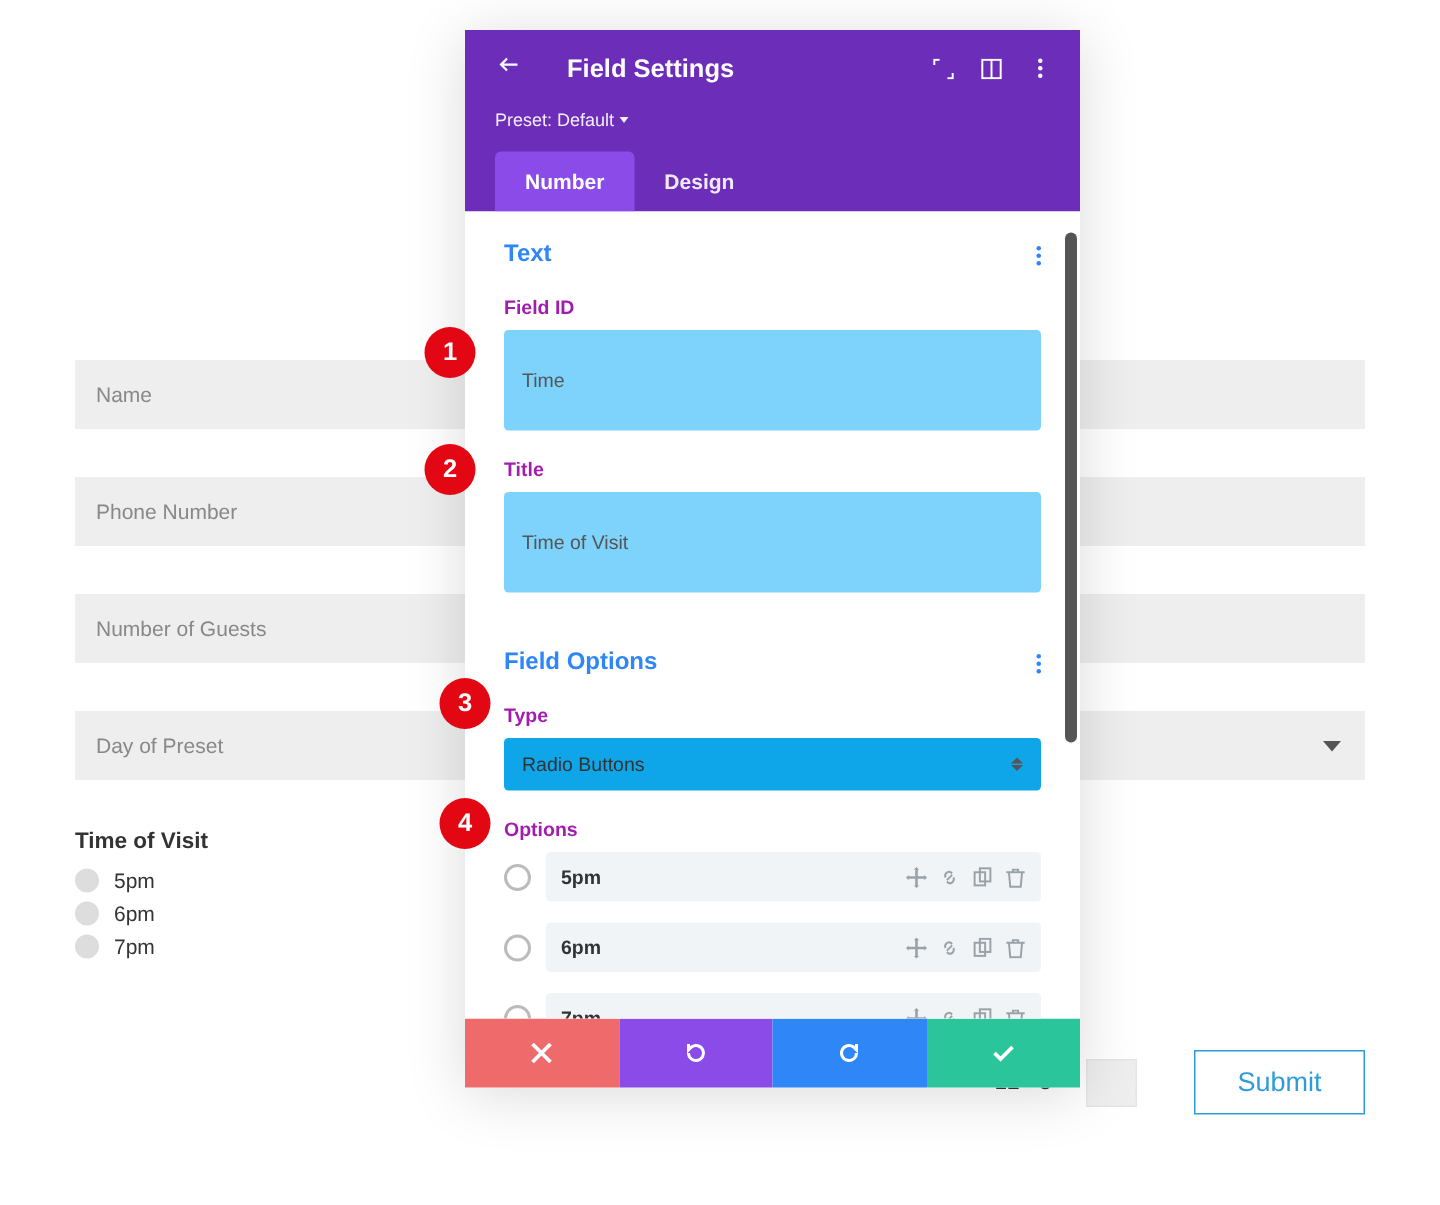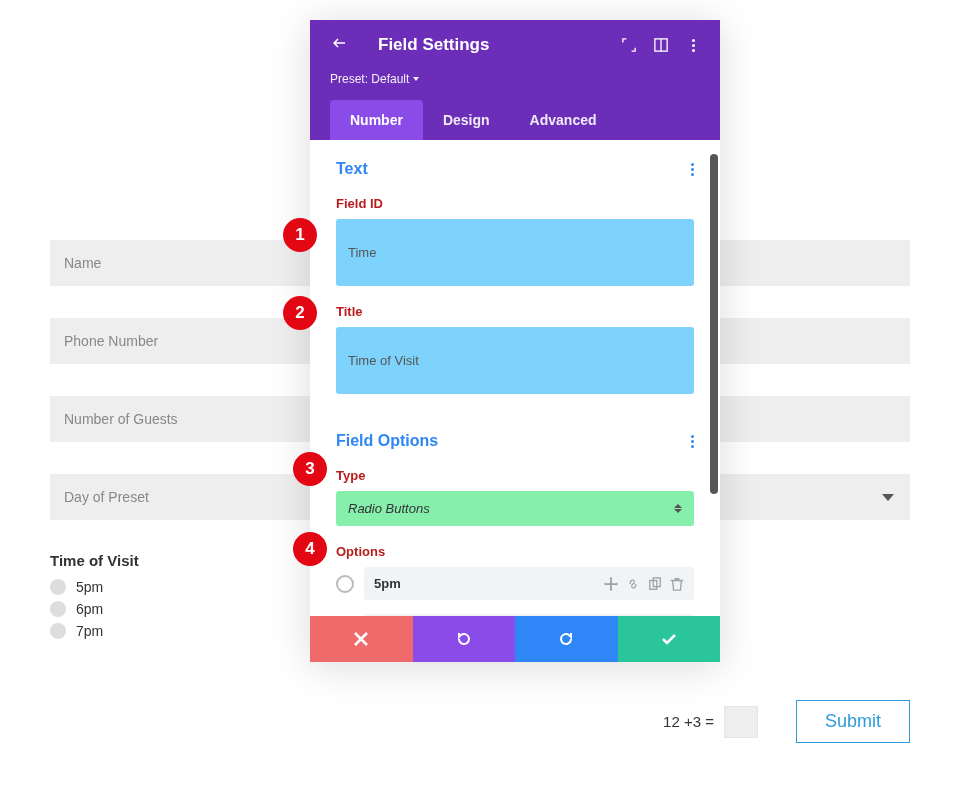--- a/index.html
+++ b/index.html
@@ -137,21 +137,21 @@
     opacity: .9;
     cursor: pointer;
   }
   .tab.active {
     background: #8a4be8;
     border-radius: 4px 4px 0 0;
     opacity: 1;
   }
 
   .panel-body {
-    height: 476px;
+    height: 538px;
     overflow: hidden;
     position: relative;
     padding: 0 26px;
     background: #fff;
   }
   .panel-scrollbar {
     position: absolute;
     right: 2px;
     top: 14px;
     width: 8px;
@@ -162,45 +162,44 @@
 
   .section { padding-top: 20px; }
   .section-head {
     display: flex;
     justify-content: space-between;
     align-items: center;
     margin-bottom: 18px;
   }
   .section-title { color: #2e86f7; font-size: 16px; font-weight: 600; }
 
-  .form-label { font-size: 13px; font-weight: 700; color: #b91c1c; margin-bottom: 8px; }
+  .form-label { font-size: 13px; font-weight: 700; color: #a21caf; margin-bottom: 8px; }
   .form-input {
     width: 100%;
     background: #7dd3fc;
     border: none;
     border-radius: 3px;
     padding: 26px 12px;
     font-size: 13px;
     color: #555;
     margin-bottom: 18px;
   }
   .form-select {
     width: 100%;
-    background: #86efac;
+    background: #0ea5e9;
     border: none;
     border-radius: 3px;
     padding: 10px 12px;
     font-size: 13px;
     color: #333;
     margin-bottom: 18px;
     position: relative;
     display: flex;
     align-items: center;
     justify-content: space-between;
-    font-style: italic;
   }
   .select-arrow {
     display: flex; flex-direction: column; gap: 1px;
   }
   .select-arrow::before { content: ""; border-left: 4px solid transparent; border-right: 4px solid transparent; border-bottom: 4px solid #555; }
   .select-arrow::after { content: ""; border-left: 4px solid transparent; border-right: 4px solid transparent; border-top: 4px solid #555; }
 
   .option-row {
     display: flex;
     align-items: center;
@@ -338,21 +337,20 @@
               <span></span>
               <span></span>
             </span>
         </span>
       </div>
     </div>
     <div class="preset">Preset: Default</div>
     <div class="tabs">
       <div class="tab active">Number</div>
       <div class="tab">Design</div>
-      <div class="tab">Advanced</div>
     </div>
   </div>
 
   <div class="panel-body">
     <div class="panel-scrollbar"></div>
 
     <div class="section">
       <div class="section-head">
         <div class="section-title">Text</div>
         <span>

